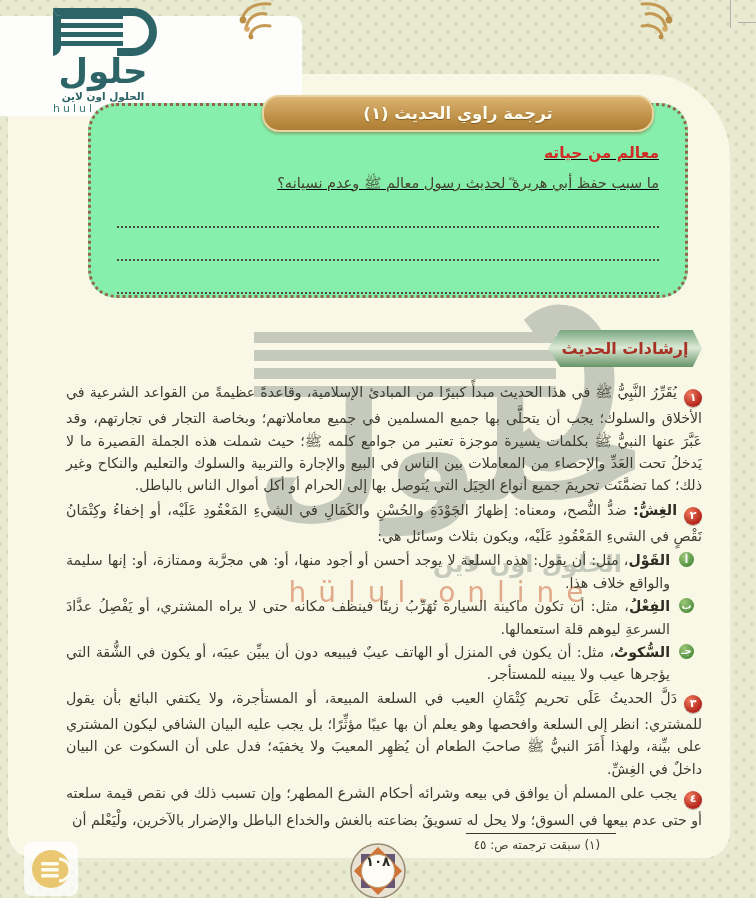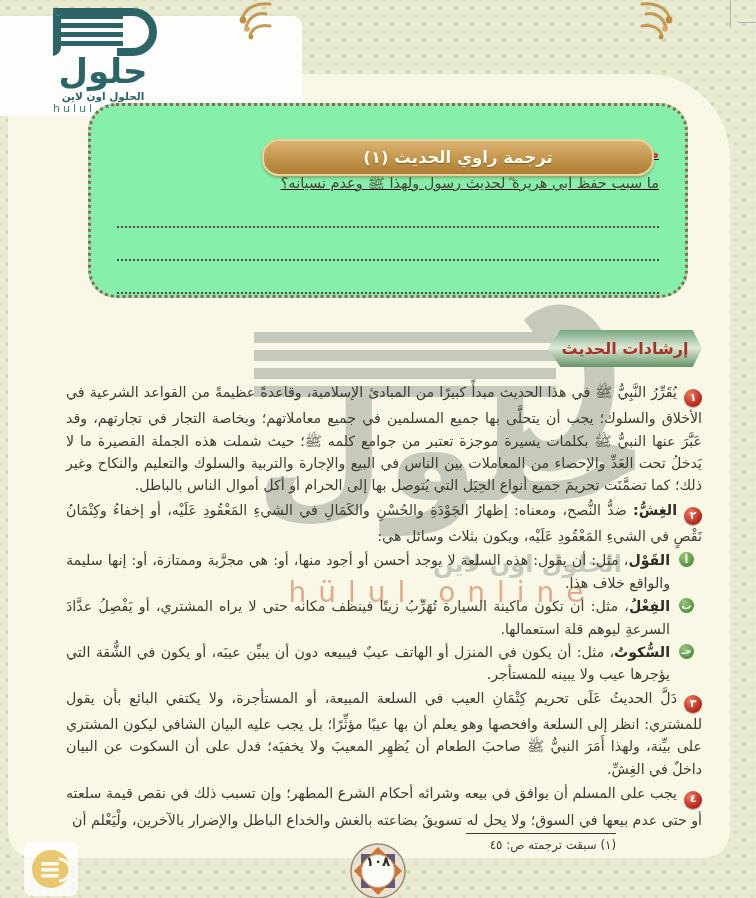--- a/index.html
+++ b/index.html
@@ -44,21 +44,20 @@
 
   
   .banner{
     position:absolute; left:262px; top:95px; width:392px; height:37px;
     background:linear-gradient(180deg,#ddb univers,#b98a3e);
     background:linear-gradient(180deg,#dcb373 0%, #c79a52 45%, #ad7d32 100%);
     border:2px solid #e9d3a0; border-radius:17px;
     box-shadow:0 2px 3px rgba(120,90,40,.45);
     display:flex; align-items:center; justify-content:center;
     z-index:5;
-    margin-top:44px;
   }
   .banner-title{ color:#fffdf0; font-size:16.5px; font-weight:bold; text-shadow:0 1px 1px rgba(90,60,10,.6); }
   .ornament{ position:absolute; top:-4px; z-index:6; opacity:.95; }
   .ornament.left{ left:236px; } .ornament.right{ left:636px; }
 
   
   .qbox{
     position:absolute; left:88px; top:103px; width:600px; height:195px;
     background:#86efac;
     border:3px dotted #93664b; border-radius:28px;
@@ -119,21 +118,21 @@
     background:radial-gradient(circle at 35% 30%, #9cc878, #4d8c3c 75%);
     color:#fff; font-size:10px; font-weight:bold;
     margin-left:6px; vertical-align:-3px;
     position:absolute; right:8px; top:3px;
   }
   .means-item{ position:relative; padding-right:32px; margin-bottom:1px; }
   .blabel{ font-weight:bold; color:#2e2d24; }
 
   
   .foot-rule{ position:absolute; right:140px; top:833px; width:150px; height:0; border-top:1.6px solid #3a3a32; z-index:3; }
-  .footnote{ position:absolute; right:140px; top:838px; font-size:11.8px; color:#3c3b30; z-index:3; }
+  .footnote{ position:absolute; right:156px; top:838px; font-size:11.8px; color:#3c3b30; z-index:3; }
 
   
   .medallion{ position:absolute; left:350px; top:843px; width:56px; height:56px; z-index:4; }
   .medallion .num{
     position:absolute; inset:0; display:flex; align-items:center; justify-content:center;
     font-size:13.5px; font-weight:bold; color:#2e2d24; padding-bottom:20px;
   }
 
   
   .corner-logo{
@@ -163,21 +162,21 @@
         <path d="M6 2 a8 8 0 0 0 8 8 v32 a10 10 0 0 1 -8 8 z" fill="#2d6467"></path>
       </svg>
       <div class="logo-word">حلول</div>
       <div class="logo-sub">الحلول اون لاين</div>
       <div class="logo-dom">hulul.online</div>
     </div>
   </div>
 
   <div class="qbox">
     <div class="qbox-heading">معالم من حياته</div>
-    <div class="qbox-question">ما سبب حفظ أبي هريرة ؓ لحديث رسول ولهذا ﷺ وعدم نسيانه؟</div>
+    <div class="qbox-question">ما سبب حفظ أبي هريرة ؓ لحديث رسول معالم ﷺ وعدم نسيانه؟</div>
     <div class="answer-line"></div>
     <div class="answer-line"></div>
     <div class="answer-line"></div>
   </div>
 
   <svg class="ornament left" width="40" height="44" viewBox="0 0 40 44">
     <g fill="none" stroke="#c2954d" stroke-width="3" stroke-linecap="round">
       <path d="M34 8 C18 6, 8 14, 6 24"></path>
         <path d="M30 18 C20 16, 12 22, 10 32"></path>
         <path d="M34 30 C24 28, 16 32, 14 40"></path>

